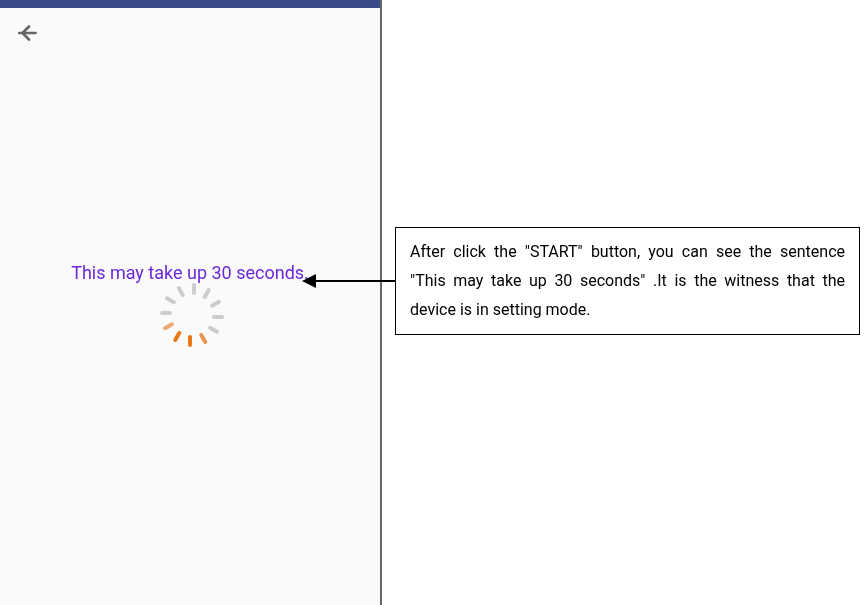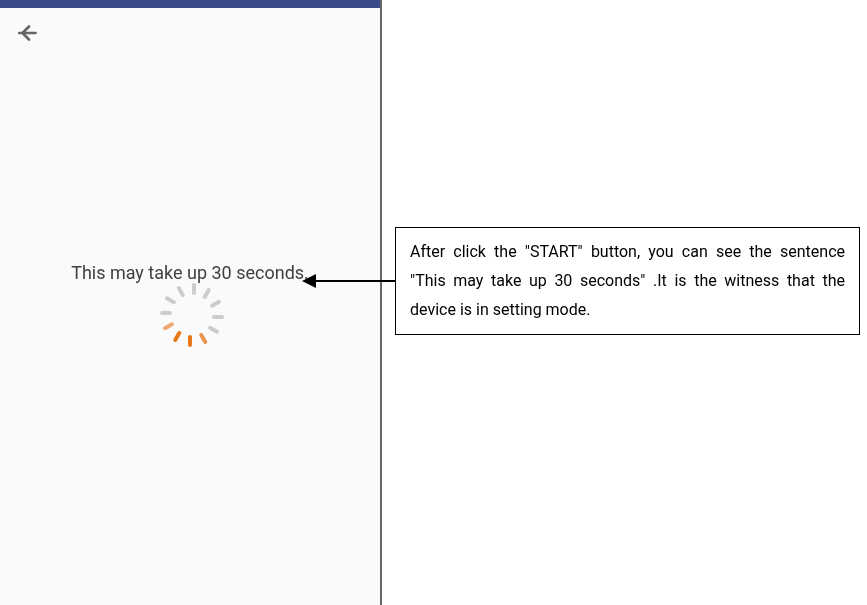--- a/index.html
+++ b/index.html
@@ -42,21 +42,21 @@
     }
     .phone-content {
       display: flex;
       flex-direction: column;
       align-items: center;
       justify-content: flex-start;
       padding-top: 200px;
       height: calc(100% - 58px);
     }
     .loading-text {
-      color: #404040;
+      color: #6d28d9;
       font-size: 18px;
       margin-bottom: 20px;
       text-align: center;
     }
     .spinner {
       width: 44px;
       height: 44px;
       position: relative;
     }
     .spinner-blade {

